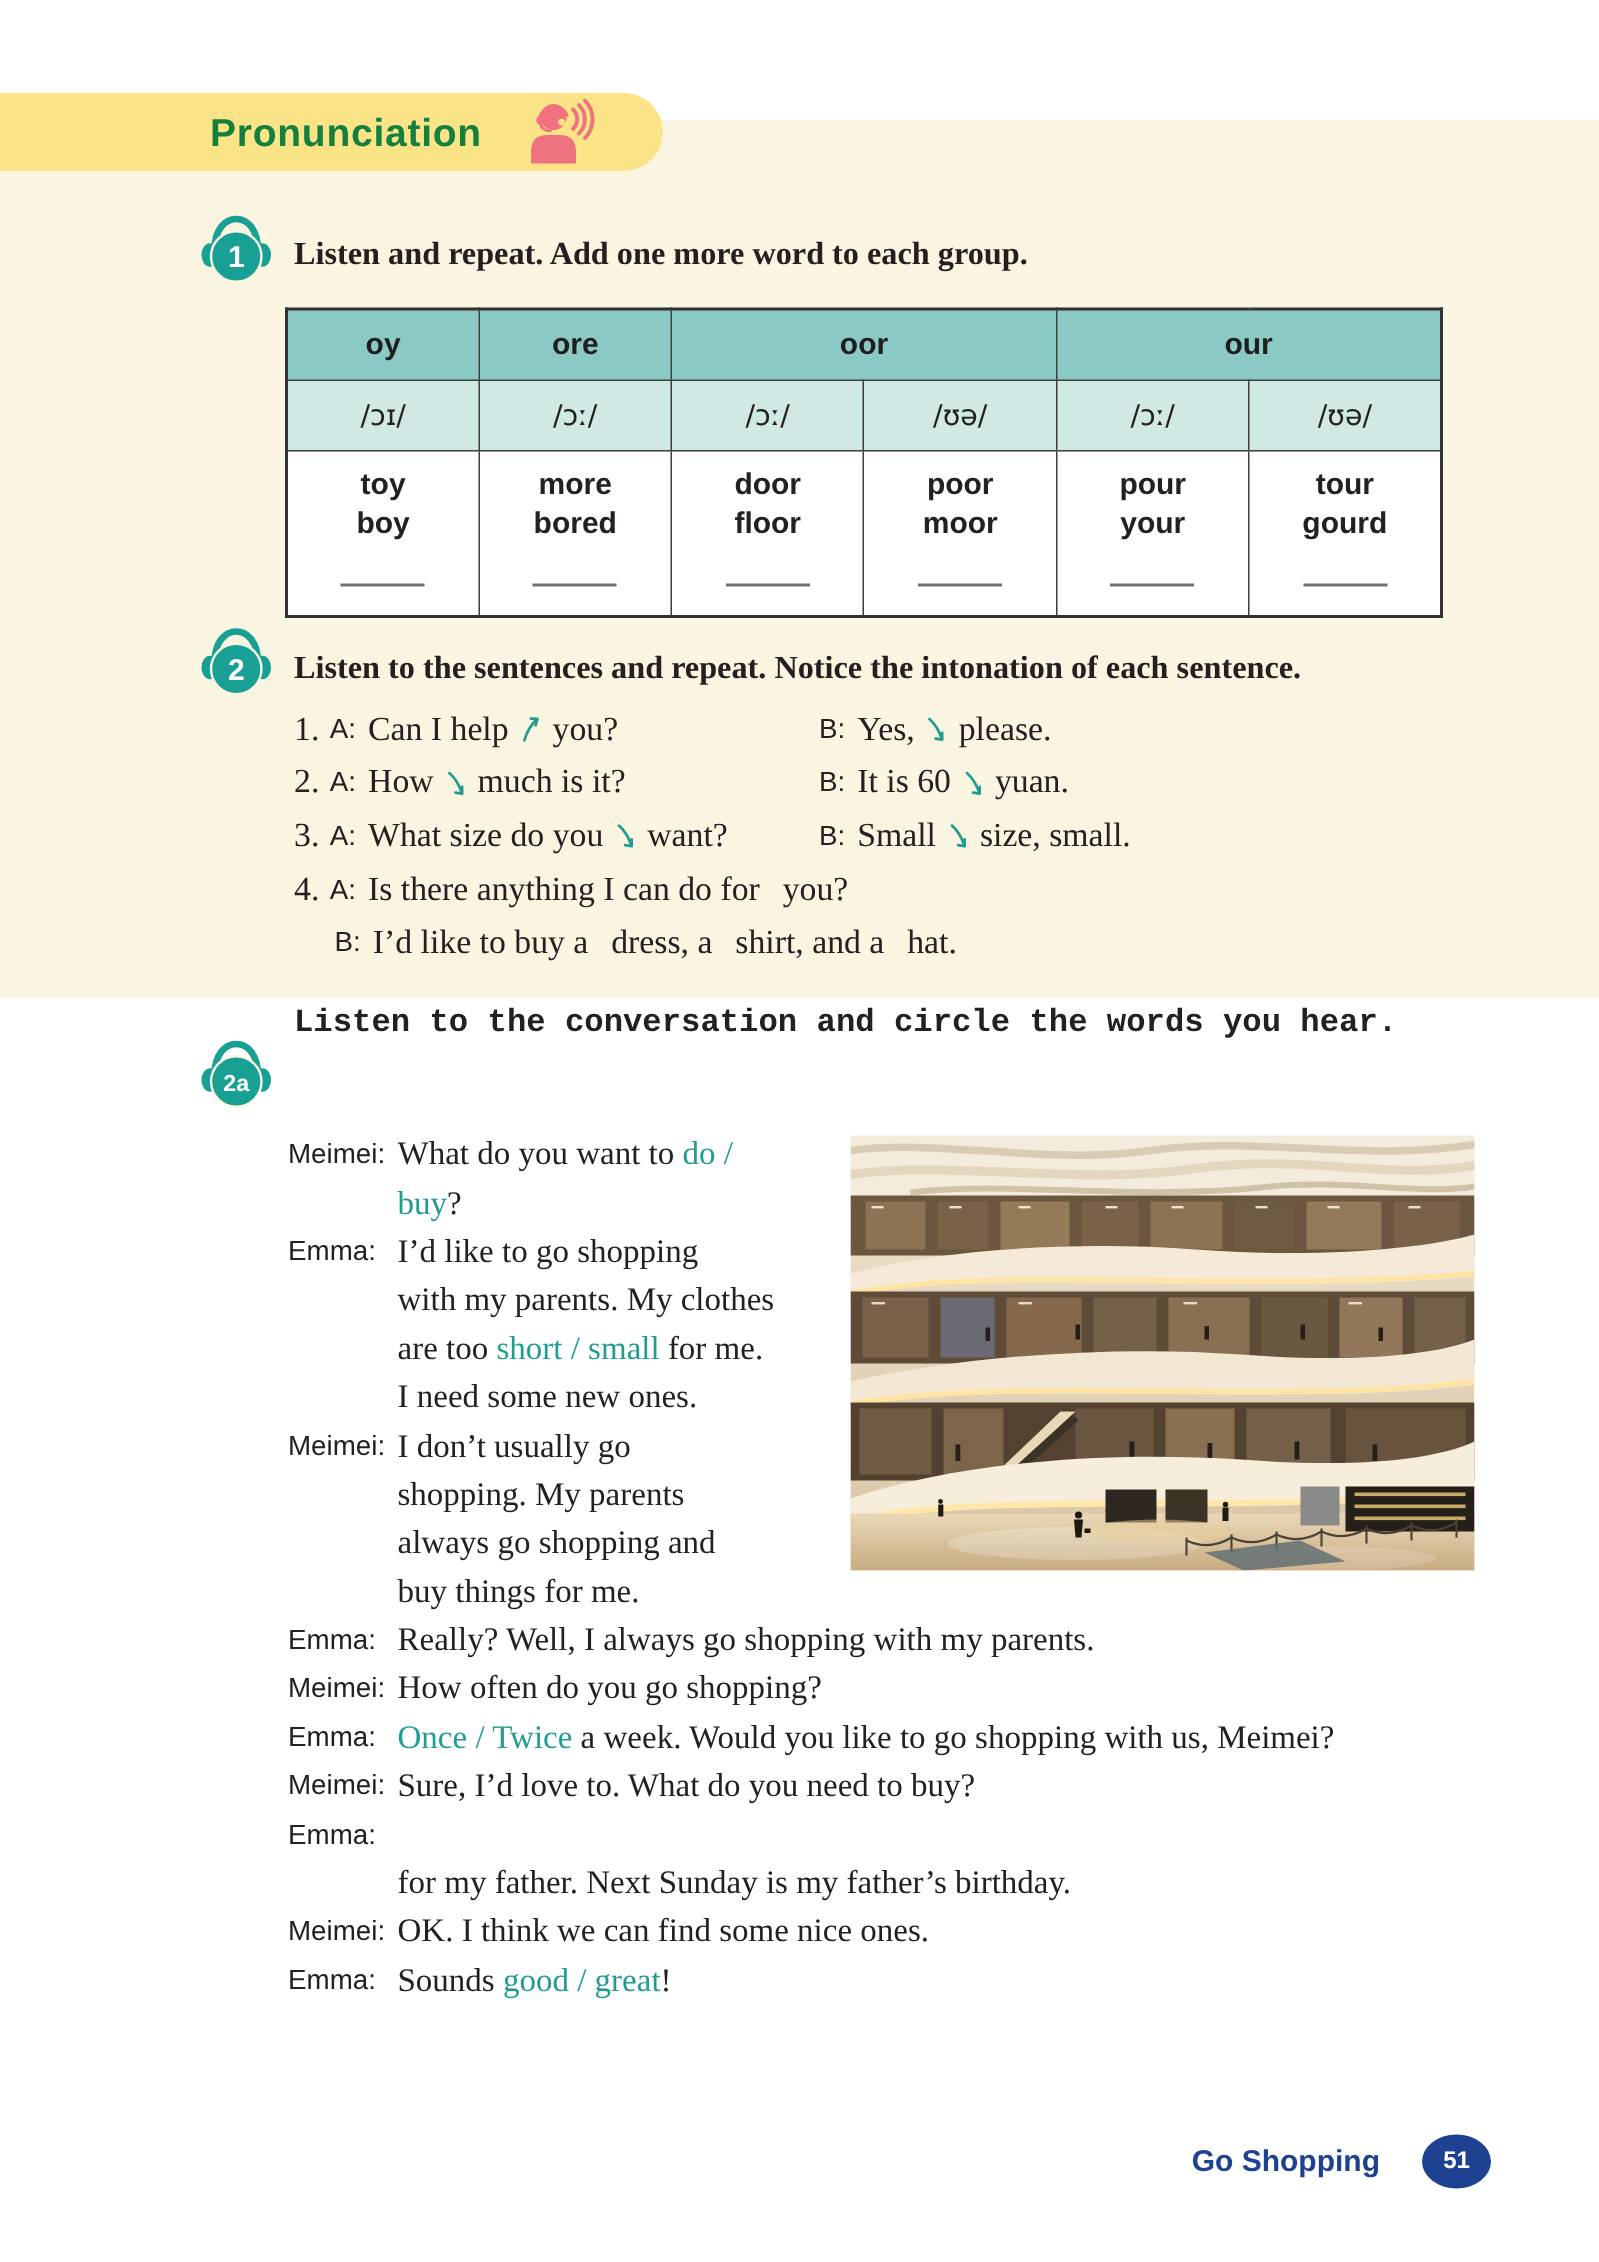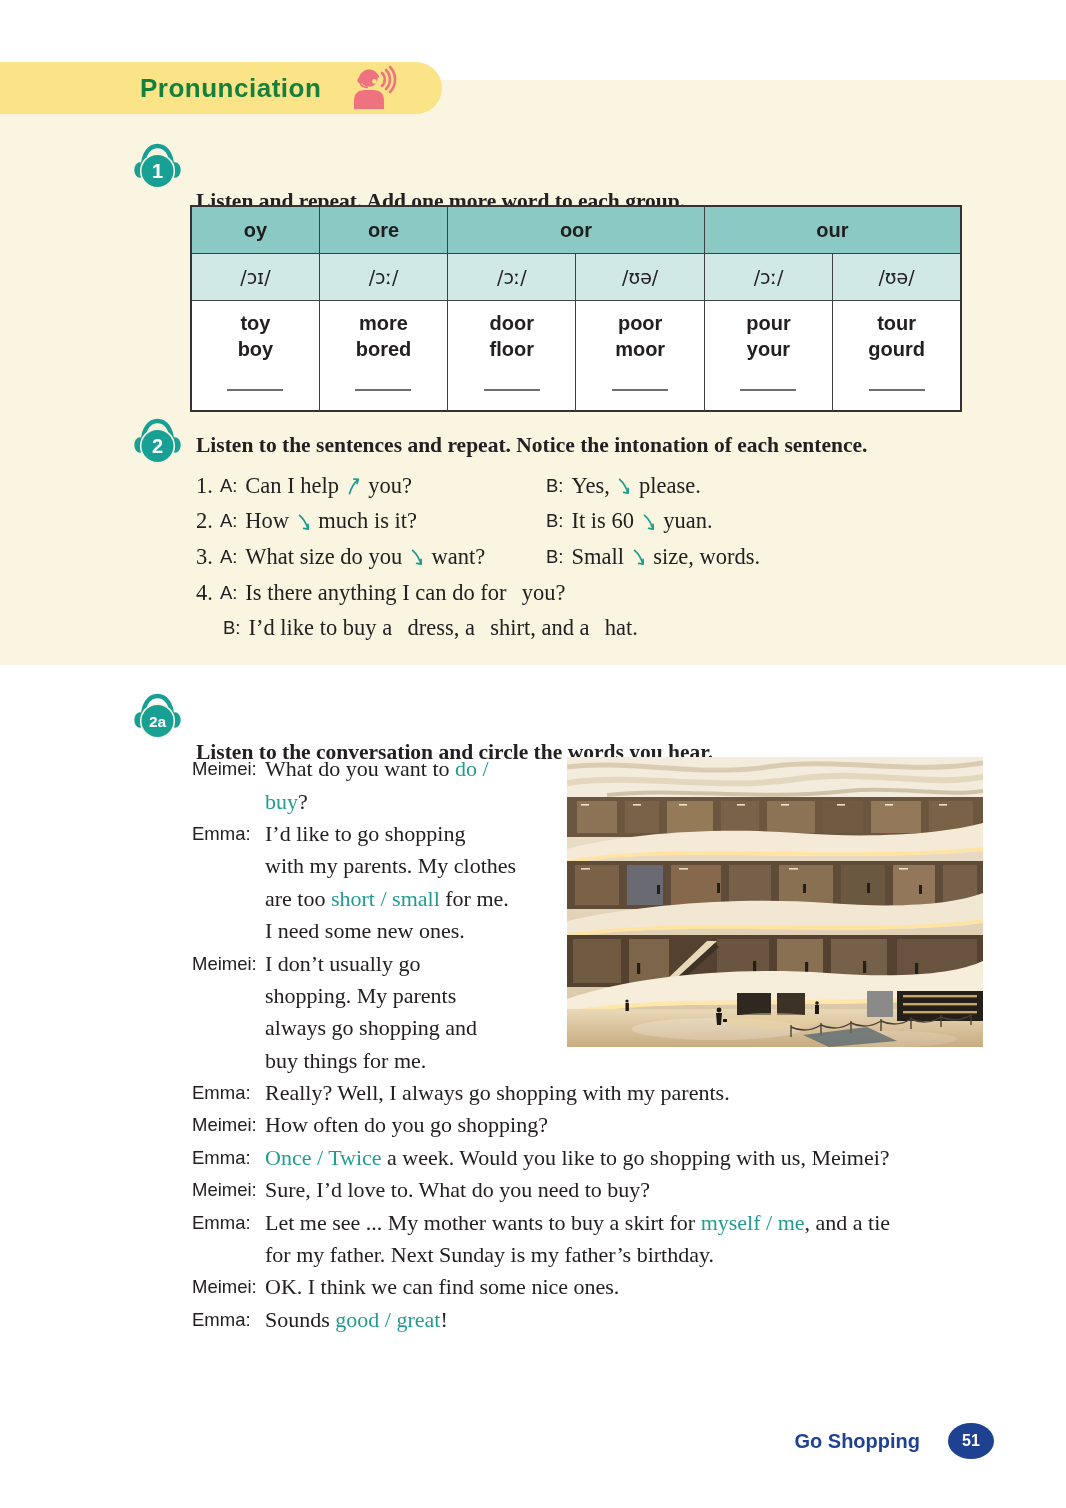--- a/index.html
+++ b/index.html
@@ -72,21 +72,21 @@
 
   <div class="badge" style="left:134px;top:141px;">
     <svg width="47" height="53" viewBox="0 0 47 53">
       <path d="M9,26 C9,12 16,5 23.5,5 C31,5 38,12 38,26" stroke="#18a094" stroke-width="4.4" fill="none" stroke-linecap="round"></path>
       <ellipse cx="6" cy="29" rx="5.7" ry="7.8" fill="#18a094"></ellipse>
       <ellipse cx="41" cy="29" rx="5.7" ry="7.8" fill="#18a094"></ellipse>
       <circle cx="23.5" cy="30" r="16.8" fill="#18a094" stroke="#faf5e0" stroke-width="1.6"></circle>
       <text x="23.5" y="37" text-anchor="middle" font-family="Liberation Sans, sans-serif" font-size="20" font-weight="bold" fill="#ffffff">1</text>
     </svg>
   </div>
-  <div class="act-title" style="left:196px;top:157px;margin-top:32px;">Listen and repeat. Add one more word to each group.</div>
+  <div class="act-title" style="left:196px;top:157px;">Listen and repeat. Add one more word to each group.</div>
 
   <table class="sound-table">
     <thead>
       <tr class="grp">
           <th colspan="1">oy</th>
           <th colspan="1">ore</th>
           <th colspan="2">oor</th>
           <th colspan="2">our</th>
         </tr>
       <tr class="ipa">
@@ -167,21 +167,21 @@
     </svg><span> yuan.</span></div>
       </div>
       <div class="sent-line">
         <div class="colA"><span class="num">3.</span><span class="sp">A:</span><span>What size do you </span><svg class="arrow" width="14" height="21" viewBox="0 0 14 21">
       <path d="M2.6,3.4 C6,6.4 9,10.8 10.9,16.8" stroke="#209d90" stroke-width="1.8" fill="none" stroke-linecap="round"></path>
       <path d="M11.1,12.5 L11.1,17.1 L6.7,16.4" stroke="#209d90" stroke-width="1.8" fill="none" stroke-linecap="round" stroke-linejoin="round"></path>
     </svg><span> want?</span></div>
         <div class="colB"><span class="sp">B:</span><span>Small </span><svg class="arrow" width="14" height="21" viewBox="0 0 14 21">
       <path d="M2.6,3.4 C6,6.4 9,10.8 10.9,16.8" stroke="#209d90" stroke-width="1.8" fill="none" stroke-linecap="round"></path>
       <path d="M11.1,12.5 L11.1,17.1 L6.7,16.4" stroke="#209d90" stroke-width="1.8" fill="none" stroke-linecap="round" stroke-linejoin="round"></path>
-    </svg><span> size, words.</span></div>
+    </svg><span> size, small.</span></div>
       </div>
       <div class="sent-line">
         <div class="colA"><span class="num">4.</span><span class="sp">A:</span><span>Is there anything I can do for </span><svg class="arrow" width="14" height="21" viewBox="0 0 14 21">
       <path d="M2.6,17.6 C4.4,11.2 7.4,6.6 11,3.6" stroke="#209d90" stroke-width="1.8" fill="none" stroke-linecap="round"></path>
       <path d="M6.9,3.1 L11.3,3.3 L10.1,7.5" stroke="#209d90" stroke-width="1.8" fill="none" stroke-linecap="round" stroke-linejoin="round"></path>
     </svg><span> you?</span></div>
       </div>
       <div class="sent-line">
         <div class="colA indent"><span class="sp">B:</span><span>I’d like to buy a </span><svg class="arrow" width="14" height="21" viewBox="0 0 14 21">
       <path d="M2.6,17.6 C4.4,11.2 7.4,6.6 11,3.6" stroke="#209d90" stroke-width="1.8" fill="none" stroke-linecap="round"></path>
@@ -198,38 +198,38 @@
 
   <div class="badge" style="left:134px;top:691px;">
     <svg width="47" height="53" viewBox="0 0 47 53">
       <path d="M9,26 C9,12 16,5 23.5,5 C31,5 38,12 38,26" stroke="#18a094" stroke-width="4.4" fill="none" stroke-linecap="round"></path>
       <ellipse cx="6" cy="29" rx="5.7" ry="7.8" fill="#18a094"></ellipse>
       <ellipse cx="41" cy="29" rx="5.7" ry="7.8" fill="#18a094"></ellipse>
       <circle cx="23.5" cy="30" r="16.8" fill="#18a094" stroke="#faf5e0" stroke-width="1.6"></circle>
       <text x="23.5" y="36" text-anchor="middle" font-family="Liberation Sans, sans-serif" font-size="15.5" font-weight="bold" fill="#ffffff">2a</text>
     </svg>
   </div>
-  <div class="act-title" style="left:196px;top:740px;">Listen to the conversation and circle the words you hear.</div>
+  <div class="act-title" style="left:196px;top:670px;font-family:Liberation Mono, monospace;">Listen to the conversation and circle the words you hear.</div>
 
   <div class="dialog" id="dialog">
       <div class="dlg-line"><span class="dlg-sp">Meimei:</span><span><span>What do you want to </span><span class="teal">do /</span></span></div>
       <div class="dlg-line"><span class="dlg-sp"></span><span><span class="teal">buy</span><span>?</span></span></div>
       <div class="dlg-line"><span class="dlg-sp">Emma:</span><span><span>I’d like to go shopping</span></span></div>
       <div class="dlg-line"><span class="dlg-sp"></span><span><span>with my parents. My clothes</span></span></div>
       <div class="dlg-line"><span class="dlg-sp"></span><span><span>are too </span><span class="teal">short / small</span><span> for me.</span></span></div>
       <div class="dlg-line"><span class="dlg-sp"></span><span><span>I need some new ones.</span></span></div>
       <div class="dlg-line"><span class="dlg-sp">Meimei:</span><span><span>I don’t usually go</span></span></div>
       <div class="dlg-line"><span class="dlg-sp"></span><span><span>shopping. My parents</span></span></div>
       <div class="dlg-line"><span class="dlg-sp"></span><span><span>always go shopping and</span></span></div>
       <div class="dlg-line"><span class="dlg-sp"></span><span><span>buy things for me.</span></span></div>
       <div class="dlg-line"><span class="dlg-sp">Emma:</span><span><span>Really? Well, I always go shopping with my parents.</span></span></div>
       <div class="dlg-line"><span class="dlg-sp">Meimei:</span><span><span>How often do you go shopping?</span></span></div>
       <div class="dlg-line"><span class="dlg-sp">Emma:</span><span><span class="teal">Once / Twice</span><span> a week. Would you like to go shopping with us, Meimei?</span></span></div>
       <div class="dlg-line"><span class="dlg-sp">Meimei:</span><span><span>Sure, I’d love to. What do you need to buy?</span></span></div>
-      <div class="dlg-line"><span class="dlg-sp">Emma:</span><span><span>Let me see ... My mother wants to buy a skirt for </span><span class="teal">myself / me</span><span>, and a tie</span></span></div>
+      <div class="dlg-line"><span class="dlg-sp">Emma:</span></div>
       <div class="dlg-line"><span class="dlg-sp"></span><span><span>for my father. Next Sunday is my father’s birthday.</span></span></div>
       <div class="dlg-line"><span class="dlg-sp">Meimei:</span><span><span>OK. I think we can find some nice ones.</span></span></div>
       <div class="dlg-line"><span class="dlg-sp">Emma:</span><span><span>Sounds </span><span class="teal">good / great</span><span>!</span></span></div>
     </div>
 
   <div class="photo">
     <svg width="416" height="290" viewBox="0 0 416 290">
       <defs>
         <linearGradient id="bgG" x1="0" y1="0" x2="0" y2="1">
           <stop offset="0" stop-color="#efe5d2"></stop>

